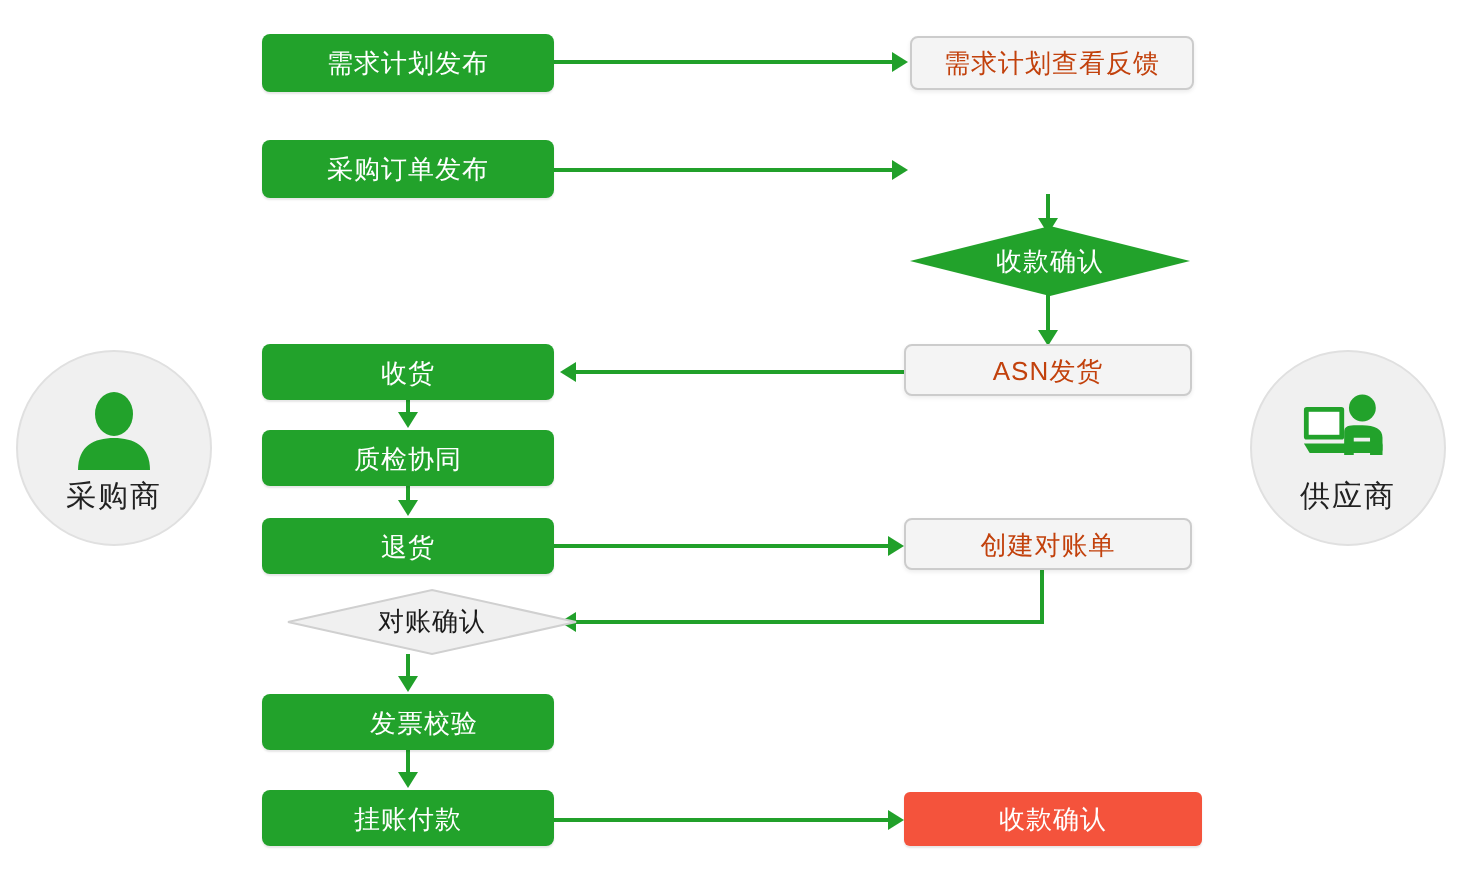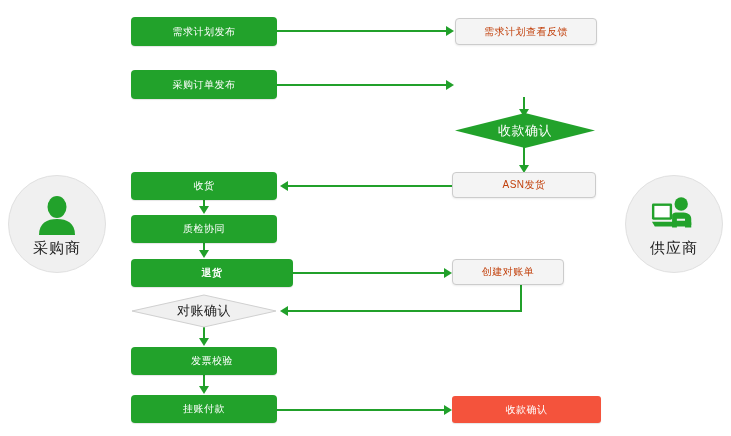--- a/index.html
+++ b/index.html
@@ -21,21 +21,21 @@
     background: #ffffff;
   }
   
   .node {
     position: absolute;
     box-sizing: border-box;
     display: flex;
     align-items: center;
     justify-content: center;
     text-align: center;
-    font-size: 10px;
+    font-size: 13px;
     line-height: 1;
     letter-spacing: 0.5px;
     white-space: nowrap;
     z-index: 3;
   }
   .node.green {
     background: #22a22b;
     color: #ffffff;
     border-radius: 4px;
     box-shadow: 0 1px 1px rgba(0,0,0,0.10);
@@ -186,25 +186,25 @@
     </svg>
     <span class="dlabel">收款确认</span>
   </div>
 
   <div class="node plain" style="left:452px; top:172px; width:144px; height:26px;">ASN发货</div>
 
   <div class="node green" style="left:131px; top:215px; width:146px; height:28px;">质检协同</div>
 
   <div class="node green" style="left:131px; top:172px; width:146px; height:28px;">收货</div>
 
-  <div class="node green" style="left:131px; top:259px; width:162px; height:28px;font-weight:bold;">退货</div>
-
-  <div class="node plain" style="left:452px; top:259px; width:112px; height:26px;">创建对账单</div>
-
-  <div class="diamond gray-d" style="left:131px; top:294px; width:146px; height:34px;">
+  <div class="node green" style="left:131px; top:259px; width:146px; height:28px;">退货</div>
+
+  <div class="node plain" style="left:452px; top:259px; width:144px; height:26px;">创建对账单</div>
+
+  <div class="diamond gray-d" style="left:143px; top:294px; width:146px; height:34px;">
     <svg width="146" height="34" viewBox="0 0 146 34" aria-hidden="true">
       <polygon points="73,1 145,17 73,33 1,17" fill="#f0f0f0" stroke="#d0d0d0" stroke-width="1"></polygon>
     </svg>
     <span class="dlabel">对账确认</span>
   </div>
 
   <div class="node green" style="left:131px; top:347px; width:146px; height:28px;padding-left:16px;">发票校验</div>
 
   <div class="node green" style="left:131px; top:395px; width:146px; height:28px;">挂账付款</div>
 

